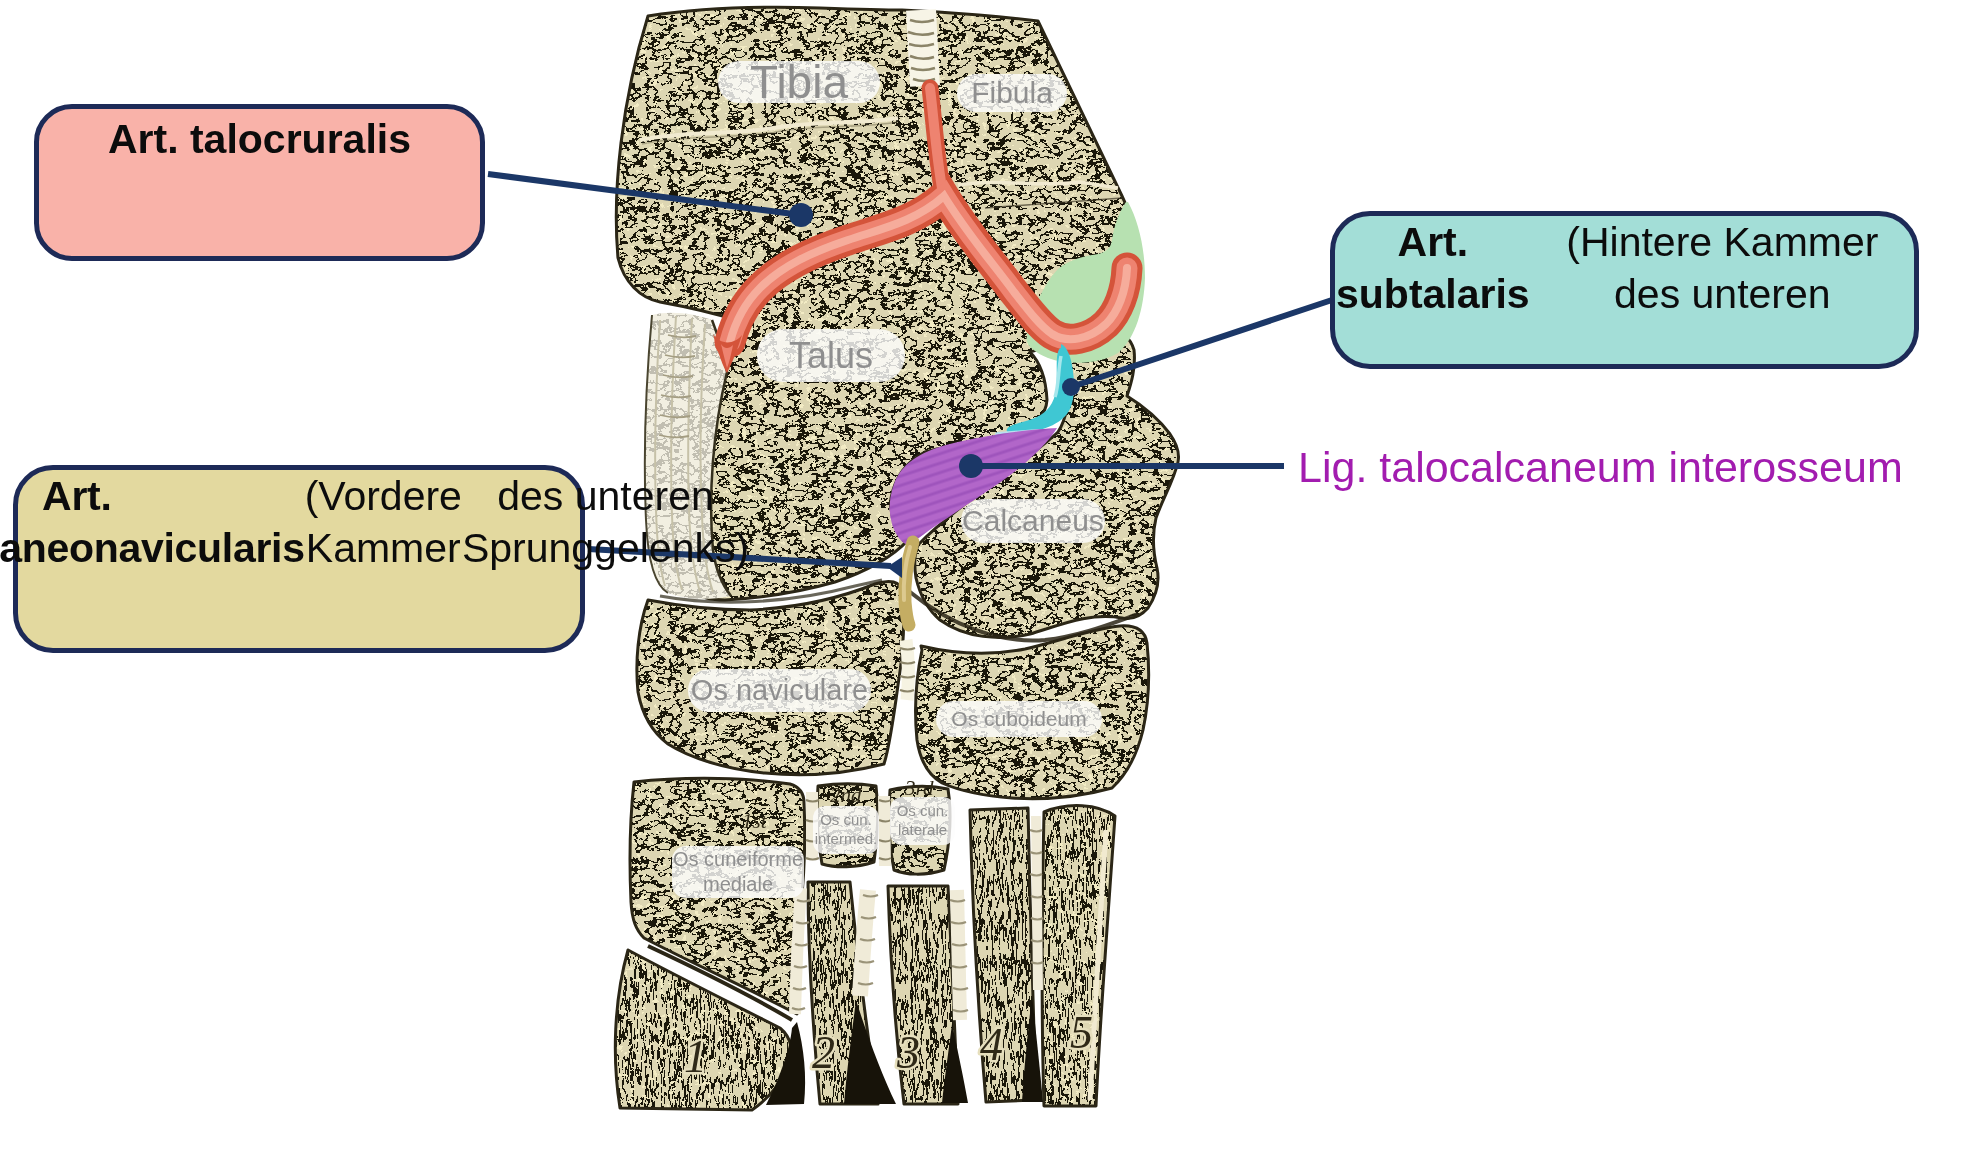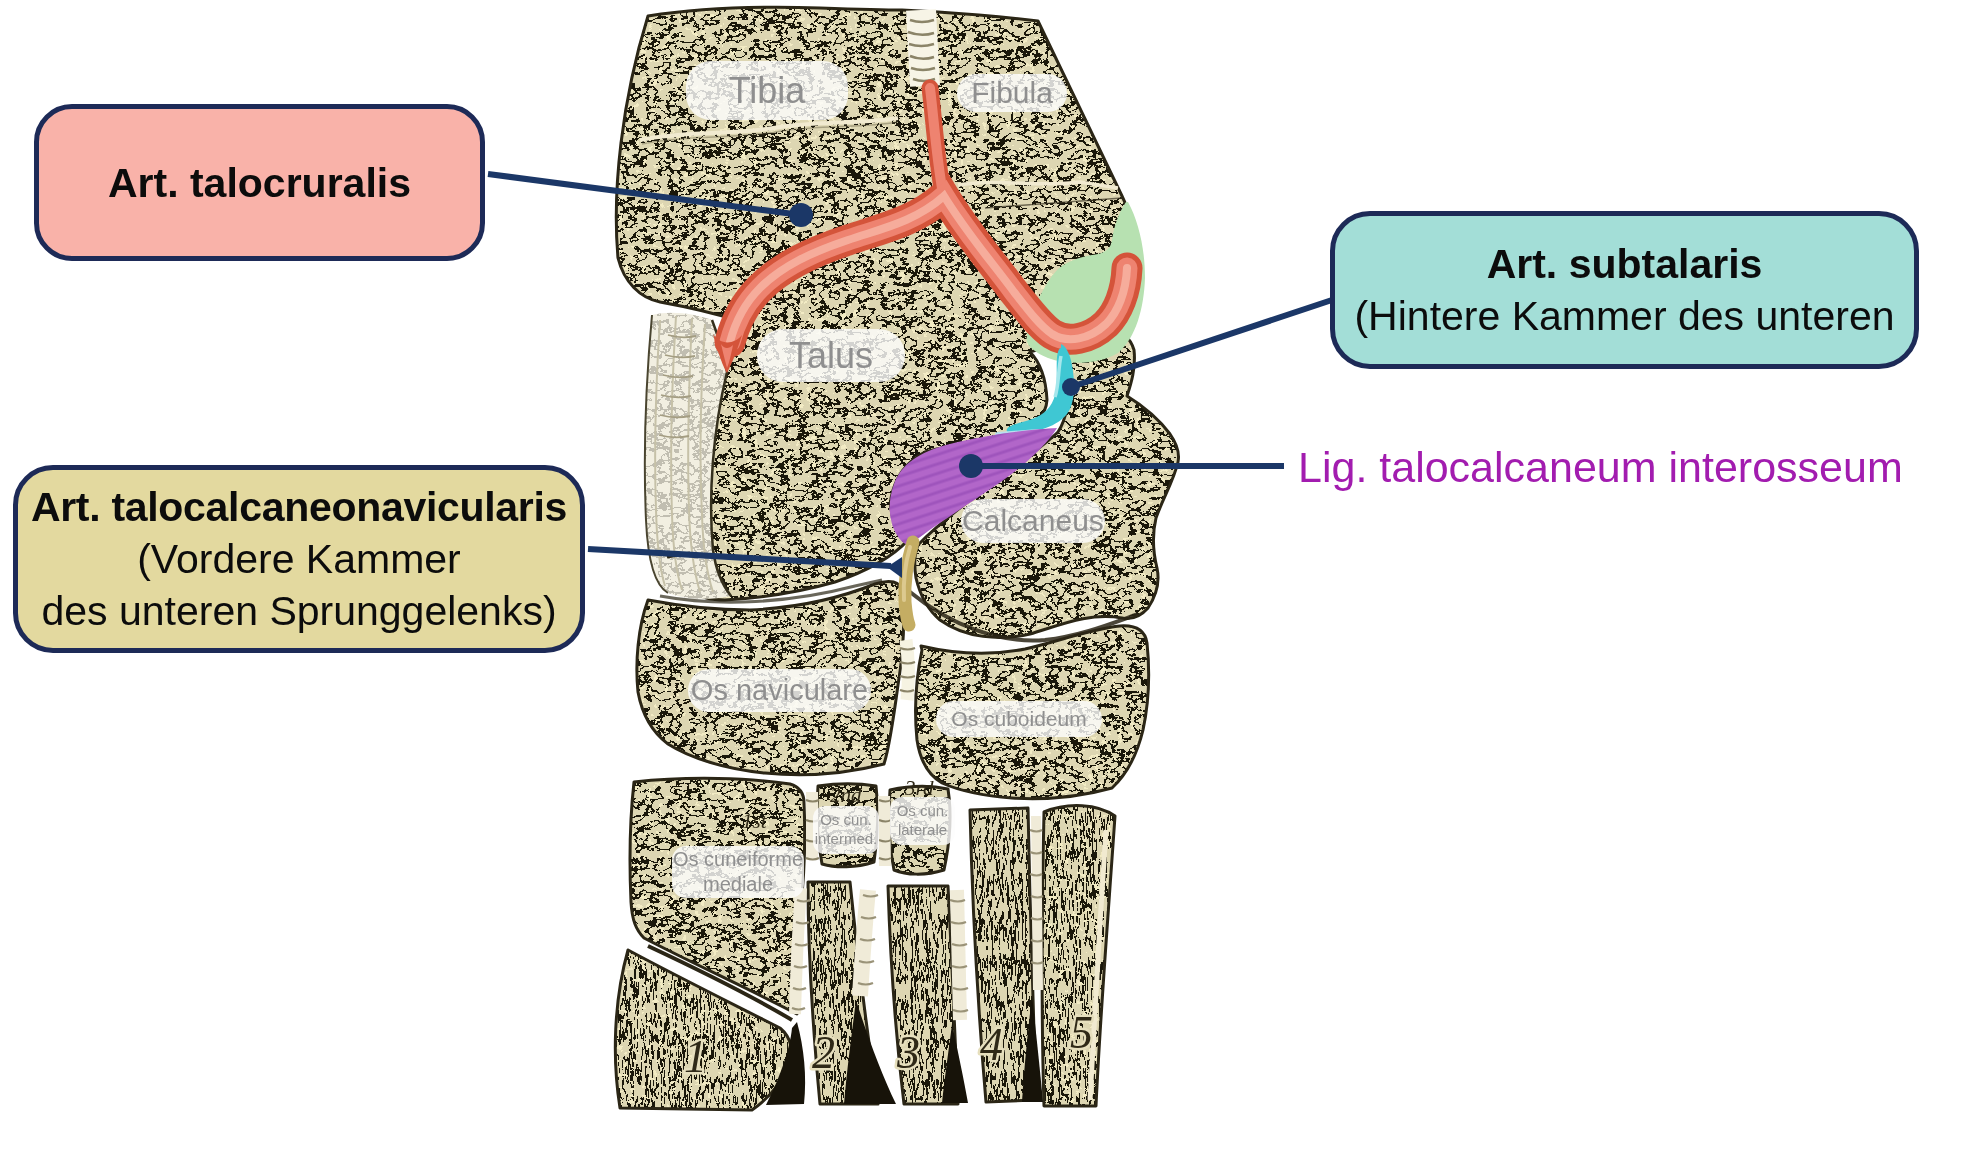--- a/index.html
+++ b/index.html
@@ -1,17 +1,17 @@
 <!DOCTYPE html>
 <html><head>
 <meta charset="utf-8">
 <style>
 html,body{margin:0;padding:0;width:1970px;height:1164px;background:#ffffff;overflow:hidden}
 body{font-family:"Liberation Sans",sans-serif;position:relative}
-.box{position:absolute;box-sizing:border-box;border:5px solid #1d2a57;text-align:center;color:#0c0c0c;display:flex;flex-direction:column;justify-content:center}
+.box{position:absolute;box-sizing:border-box;border:5px solid #1d2a57;text-align:center;color:#0c0c0c;display:flex;justify-content:center}
 .box .b{font-weight:bold}
 .chip{position:absolute;box-sizing:border-box;background:rgba(253,253,252,0.82);color:#8f8f8f;display:flex;align-items:center;justify-content:center;text-align:center}
 #svgroot{position:absolute;left:0;top:0}
 </style>
 </head>
 <body>
 <svg id="svgroot" width="1970" height="1164" viewBox="0 0 1970 1164">
 <defs>
 
 <filter id="tex" x="-2%" y="-2%" width="104%" height="104%" color-interpolation-filters="sRGB">
@@ -221,21 +221,21 @@
   <line x1="1365" y1="289" x2="1071" y2="387" stroke-width="6"></line>
   <circle cx="1071" cy="387" r="9" stroke="none"></circle>
   <line x1="971" y1="466" x2="1284" y2="466" stroke-width="6"></line>
   <circle cx="971" cy="466" r="12" stroke="none"></circle>
   <line x1="588" y1="549" x2="891" y2="566" stroke-width="6"></line>
   <path d="M 902,557 L 902,578 L 887,567 Z" stroke="none"></path>
 </g>
 
 </svg>
 
-<div class="chip" style="left:686px;top:61px;width:162px;height:59px;border-radius:25px;font-size:36px">Tibia</div>
+<div class="chip" style="left:718px;top:61px;width:162px;height:42px;border-radius:25px;font-size:46px">Tibia</div>
 <div class="chip" style="left:957px;top:74px;width:110px;height:38px;border-radius:23px;font-size:30px">Fibula</div>
 <div class="chip" style="left:757px;top:329px;width:148px;height:53px;border-radius:26px;font-size:36px">Talus</div>
 <div class="chip" style="left:961px;top:499px;width:144px;height:44px;border-radius:22px;font-size:30px">Calcaneus</div>
 <div class="chip" style="left:688px;top:669px;width:183px;height:43px;border-radius:21px;font-size:29px">Os naviculare</div>
 <div class="chip" style="left:936px;top:701px;width:166px;height:36px;border-radius:18px;font-size:21px">Os cuboideum</div>
 <div class="chip" style="left:813px;top:806px;width:66px;height:48px;border-radius:12px;font-size:15px;line-height:1.25">Os cun.<br>intermed.</div>
 <div class="chip" style="left:890px;top:797px;width:65px;height:48px;border-radius:12px;font-size:15px;line-height:1.25">Os cun.<br>laterale</div>
 <div class="chip" style="left:672px;top:846px;width:132px;height:52px;border-radius:14px;font-size:20px;line-height:1.25">Os cuneiforme<br>mediale</div>
 
 <div class="box" style="left:34px;top:104px;width:451px;height:157px;border-radius:38px;background:#f9b2a9;font-size:41px;line-height:60px">

